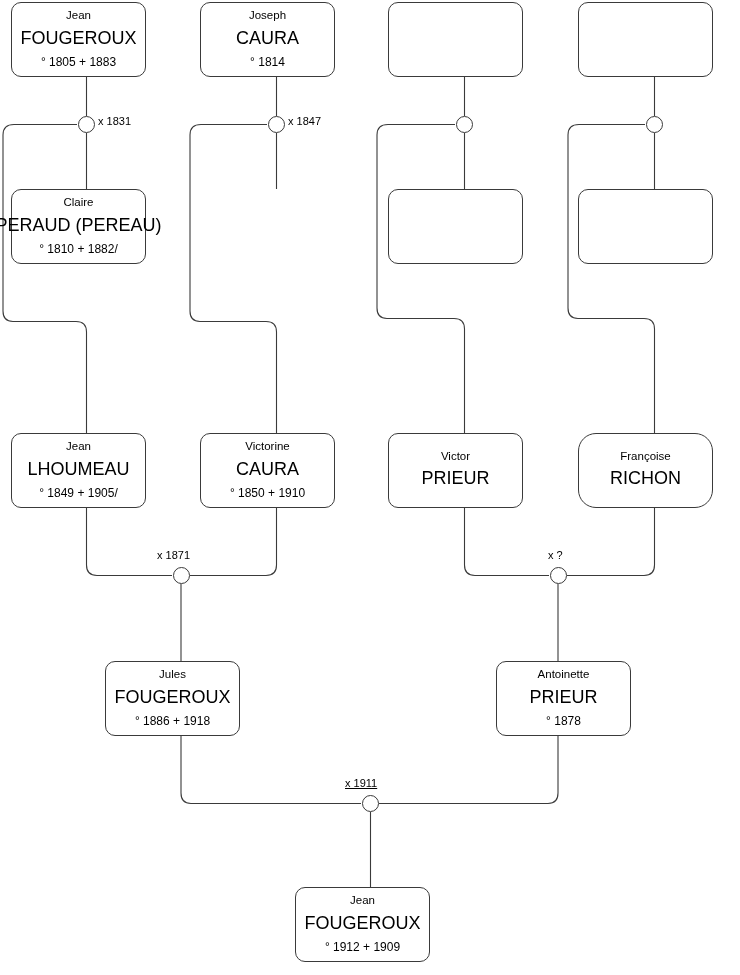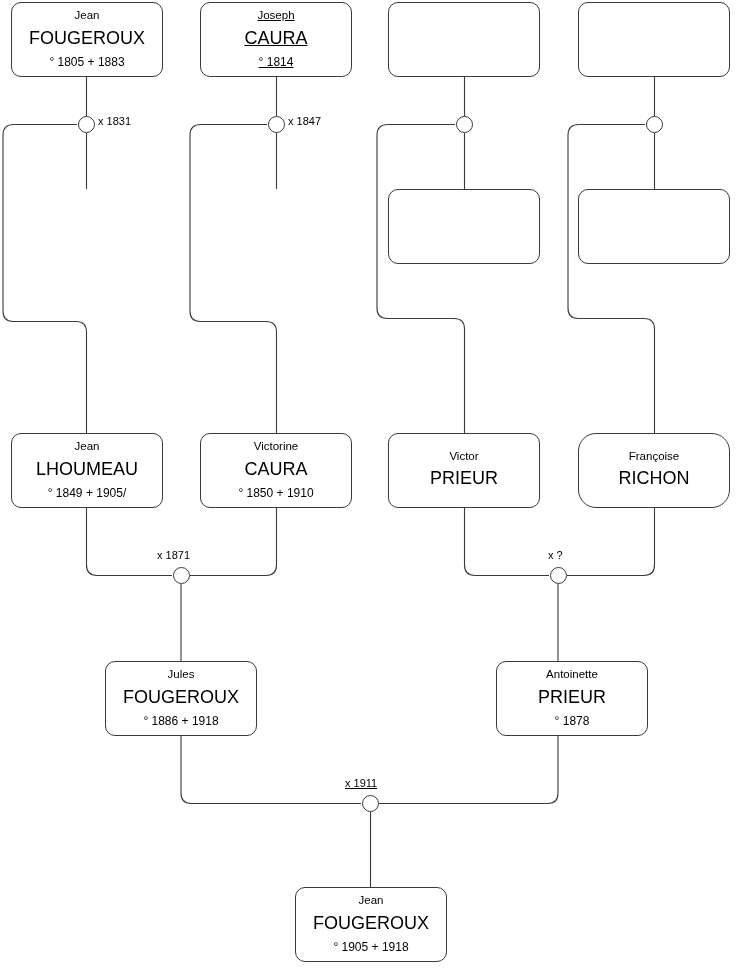--- a/index.html
+++ b/index.html
@@ -19,21 +19,21 @@
     position: absolute;
     left: 0;
     top: 0;
     width: 740px;
     height: 975px;
     pointer-events: none;
   }
   .person-box {
     position: absolute;
     box-sizing: border-box;
-    width: 152px;
+    width: 135px;
     height: 75px;
     border: 1px solid #3a3a3a;
     border-radius: 10px;
     background: #ffffff;
     display: flex;
     flex-direction: column;
     align-items: center;
     justify-content: center;
     z-index: 3;
   }
@@ -100,22 +100,27 @@
     <path d="M558,736 L558,793 Q558,803.5 548,803.5 L379,803.5"></path>
     <path d="M370.5,812 L370.5,887"></path>
   </svg>
 
   <div class="person-box" style="left:11px; top:2px;">
     <div class="line given">Jean</div>
     <div class="line surname">FOUGEROUX</div>
     <div class="line dates">° 1805 + 1883</div>
   </div>
 
-
-  <div class="person-box" style="left:200px; top:2px;text-decoration:underline;">
+  <div class="person-box" style="left:11px; top:189px;">
+    <div class="line given">Claire</div>
+    <div class="line surname">PERAUD (PEREAU)</div>
+    <div class="line dates">° 1810 + 1882/</div>
+  </div>
+
+  <div class="person-box" style="left:200px; top:2px;">
     <div class="line given">Joseph</div>
     <div class="line surname">CAURA</div>
     <div class="line dates">° 1814</div>
   </div>
 
 
   <div class="person-box empty" style="left:388px; top:2px;">
     
     
     
@@ -171,21 +176,21 @@
 
   <div class="person-box" style="left:482px; top:661px;margin-left:14px;">
     <div class="line given">Antoinette</div>
     <div class="line surname">PRIEUR</div>
     <div class="line dates">° 1878</div>
   </div>
 
   <div class="person-box" style="left:295px; top:887px;">
     <div class="line given">Jean</div>
     <div class="line surname">FOUGEROUX</div>
-    <div class="line dates">° 1905 + 1918</div>
+    <div class="line dates">° 1912 + 1909</div>
   </div>
 
   <div class="union-node" style="left:77.5px; top:116px;"></div>
   <div class="union-label" style="left:98px; top:115px;">x 1831</div>
 
   <div class="union-node" style="left:267.5px; top:116px;"></div>
   <div class="union-label" style="left:288px; top:115px;">x 1847</div>
 
   <div class="union-node" style="left:455.5px; top:116px;"></div>
   <div class="union-label" style="left:476px; top:115px;"></div>

